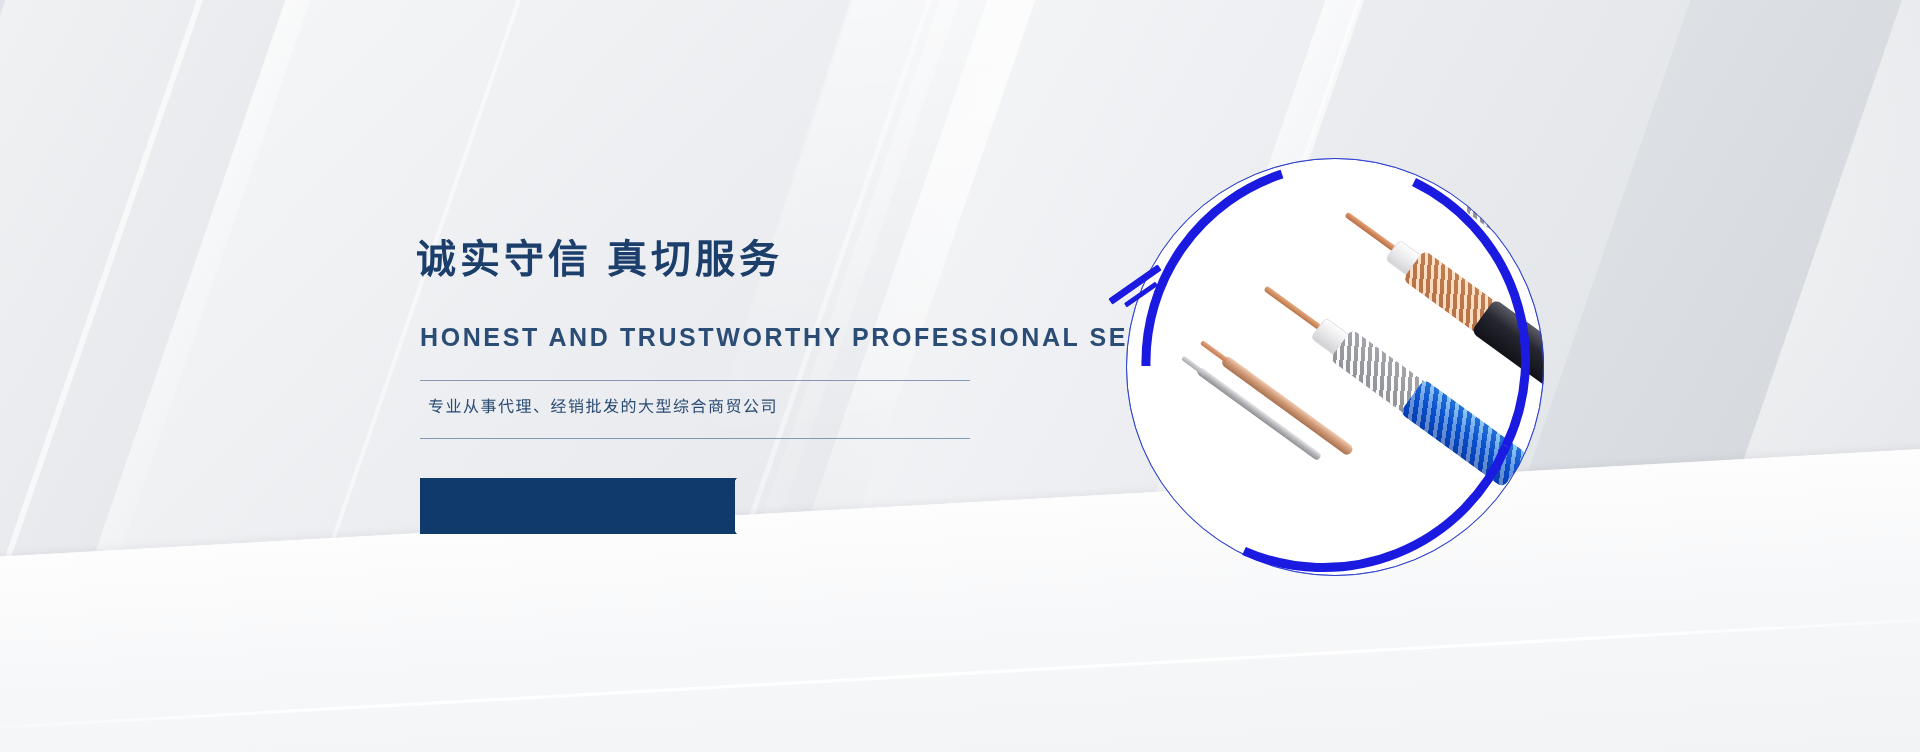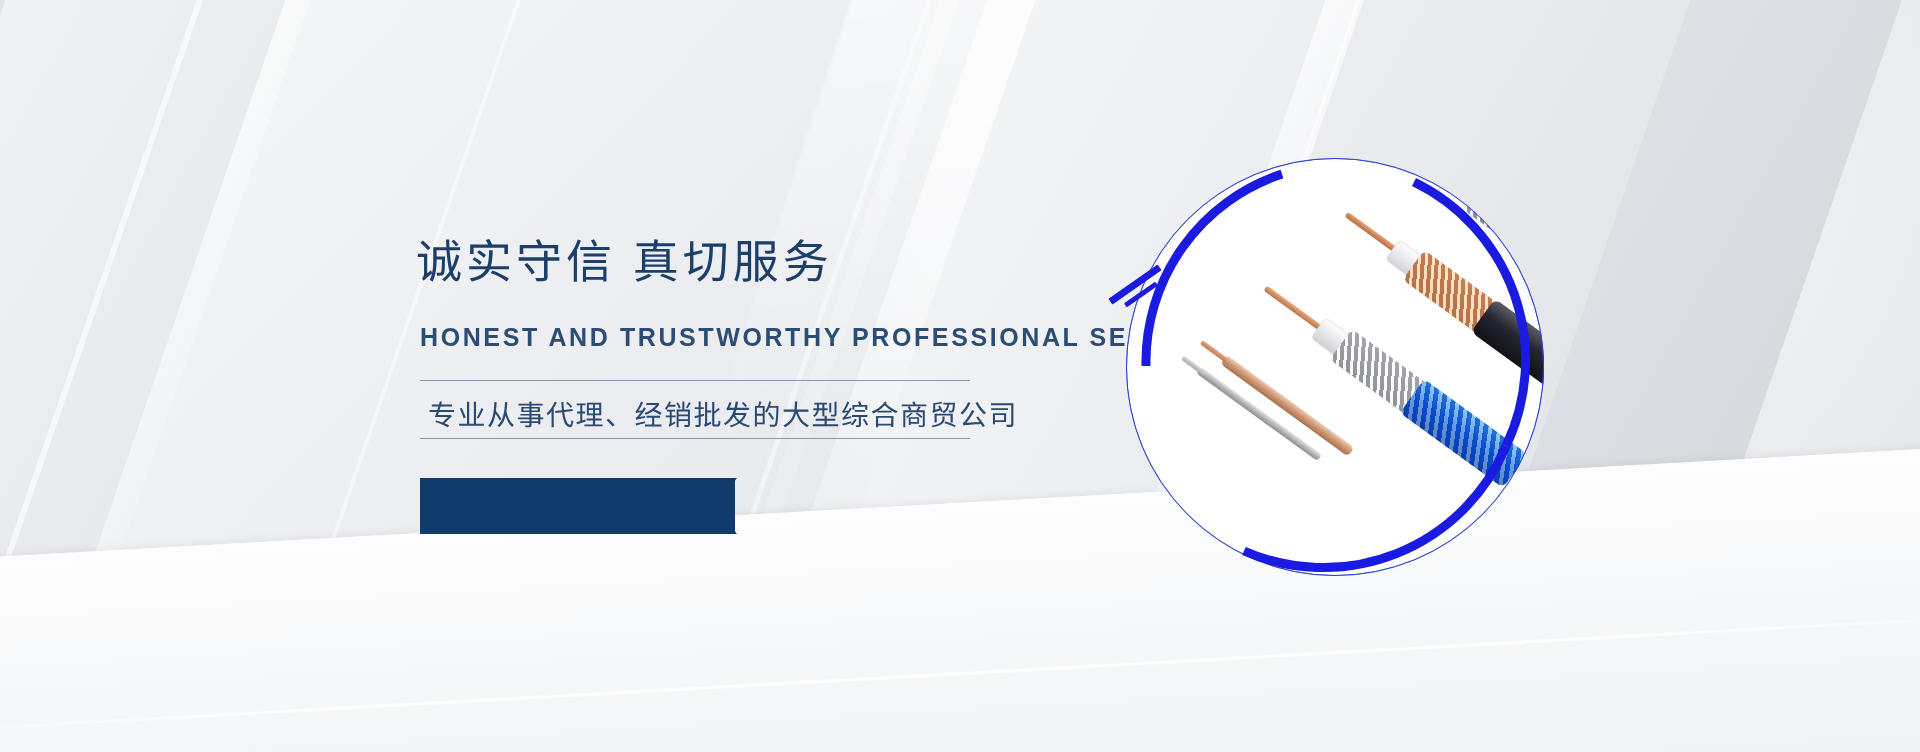--- a/index.html
+++ b/index.html
@@ -99,39 +99,39 @@
   
   .streak{position:absolute;top:-300px;height:1500px;transform-origin:top left;
           transform:rotate(19deg);background:rgba(255,255,255,.75);}
 
   
   .content{
     position:absolute;left:0;top:0;width:1920px;height:752px;
   }
   .headline{
     position:absolute;left:416px;top:239px;
-    font-size:46px;font-weight:400;letter-spacing:4px;
+    font-size:40px;font-weight:700;letter-spacing:4px;
     color:#1b3e6b;
     white-space:nowrap;
     line-height:1;
   }
   .subtitle{
     position:absolute;left:420px;top:323px;
     font-size:25px;font-weight:600;letter-spacing:2.6px;
     color:#2b4c74;
     white-space:nowrap;
   }
   .rule{
     position:absolute;height:1px;background:#4b6c93;opacity:.65;
   }
   .rule-top{left:420px;top:380px;width:550px;}
   .rule-bottom{left:420px;top:438px;width:550px;}
   .desc{
     position:absolute;left:428px;top:393px;
-    font-size:28px;font-weight:400;letter-spacing:1.5px;
+    font-size:16px;font-weight:400;letter-spacing:1.5px;
     color:#2a4a72;white-space:nowrap;
   }
   .ribbon-shape{
     position:absolute;left:420px;top:478px;width:315px;height:56px;
     background:#10396c;
     clip-path:polygon(0 0, 100% 0, 100% 100%, 0 100%);
   }
   .ribbon-notch{
     position:absolute;left:683px;top:478px;width:54px;height:56px;
     background:#10396c;

